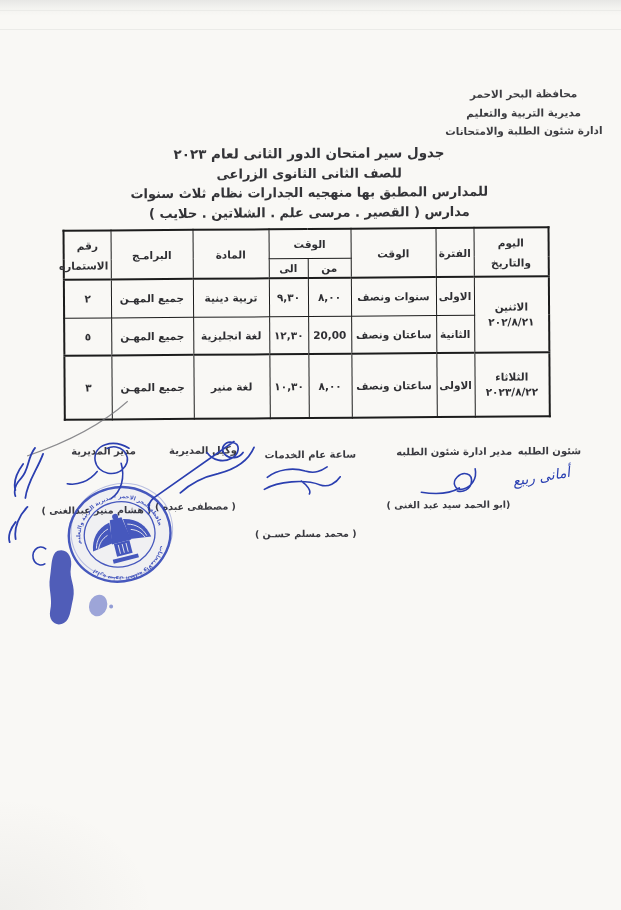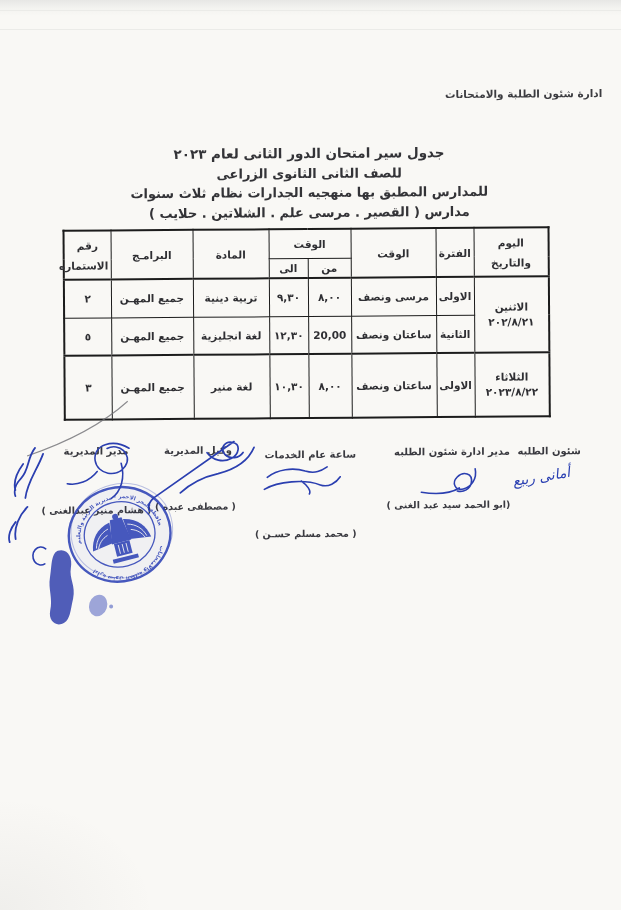--- a/index.html
+++ b/index.html
@@ -43,21 +43,21 @@
   }
   table.sched thead th{font-size:10.5px;}
   .pre{white-space:pre-line;line-height:20px;}
   tbody tr:first-child td{border-top:2px solid #1c1c1c;}
   tr.day2 td{border-top:2px solid #1c1c1c;}
   td.daycell{line-height:15px;}
   .r1{height:38px;} .r2{height:38px;} .r3{height:64px;}
   .h1{height:29px;} .h2{height:20px;}
 
   .sig-label{
-    position:absolute;direction:rtl;text-align:center;
+    position:absolute;direction:rtl;text-align:right;
     font-weight:bold;color:#3a3a40;font-size:10px;white-space:nowrap;
   }
   .sig-name{
     position:absolute;direction:rtl;text-align:center;
     font-weight:bold;color:#3a3a40;font-size:9.5px;white-space:nowrap;
   }
   .handwriting{
     position:absolute;direction:rtl;text-align:center;
     color:#2b40b2;font-size:14px;font-style:italic;font-weight:normal;
     transform:rotate(-9deg);letter-spacing:1px;white-space:nowrap;
@@ -67,20 +67,22 @@
 </head>
 <body>
 
 <div class="paper">
   <div class="scanline" style="top:10px"></div>
   <div class="scanline" style="top:29px"></div>
 
   <div class="content">
 
     <div class="letterhead">
+      <div>محافظة البحر الاحمر</div>
+      <div>مديرية التربية والتعليم</div>
       <div>ادارة شئون الطلبة والامتحانات</div>
     </div>
 
     <div class="title-block">
       <div class="t1">جدول سير امتحان الدور الثانى  لعام ٢٠٢٣</div>
       <div>للصف الثانى الثانوى الزراعى</div>
       <div>للمدارس المطبق بها منهجيه الجدارات نظام ثلاث سنوات</div>
       <div>مدارس (  القصير . مرسى علم . الشلاتين . حلايب )</div>
     </div>
 
@@ -112,21 +114,21 @@
           <th>الى</th>
         </tr>
       </thead>
       <tbody>
         <tr class="r1">
           <td rowspan="2" class="daycell">
             <span>الاثنين</span><br>
             <span>٢٠٢/٨/٢١</span>
           </td>
           <td>الاولى</td>
-          <td>مرسى ونصف</td>
+          <td>سنوات ونصف</td>
           <td>٨,٠٠</td>
           <td>٩,٣٠</td>
           <td>تربية دينية</td>
           <td>جميع المهـن</td>
           <td>٢</td>
         </tr>
         <tr class="r2">
           <td>الثانية</td>
           <td>ساعتان ونصف</td>
           <td>20,00</td>

